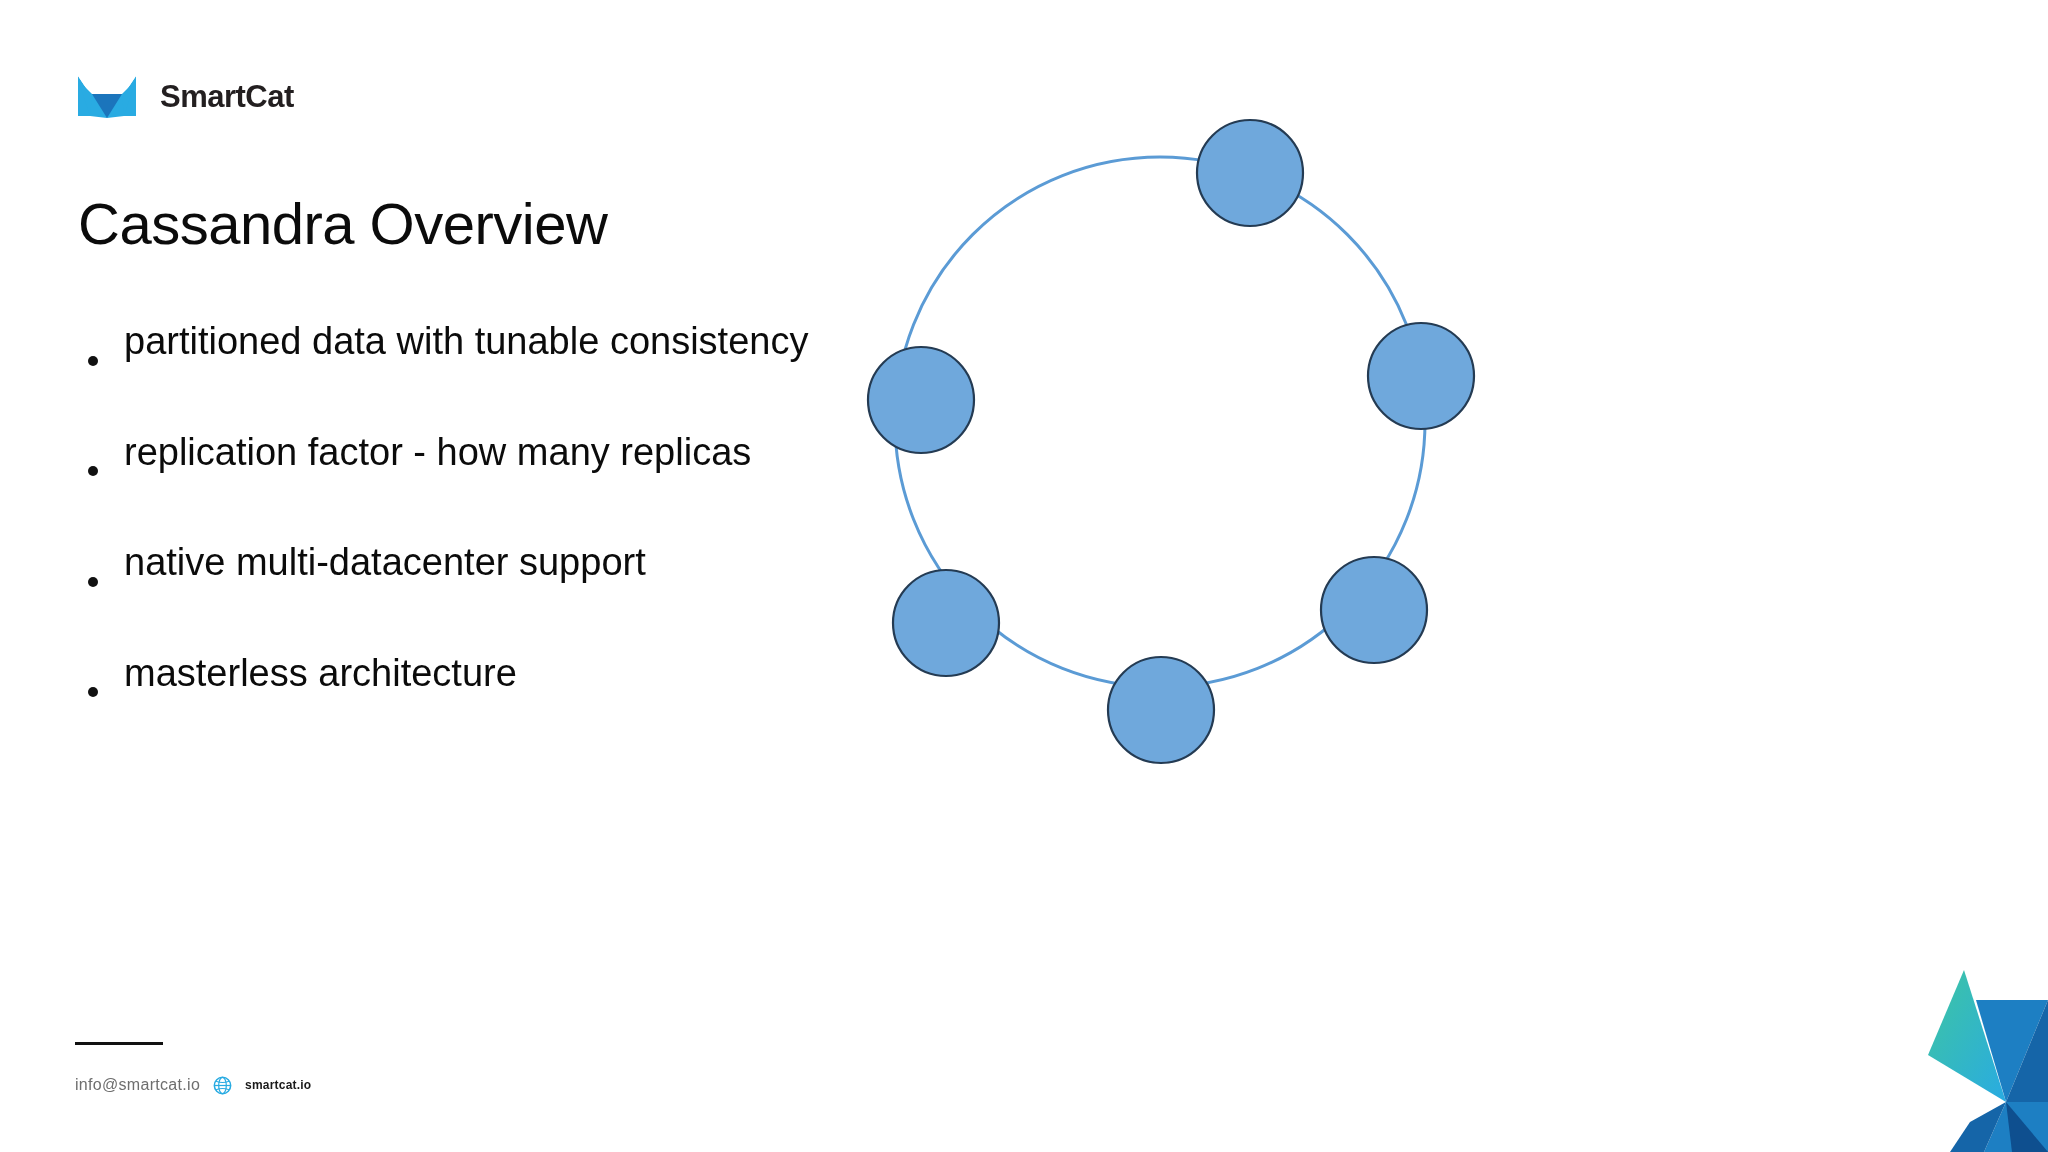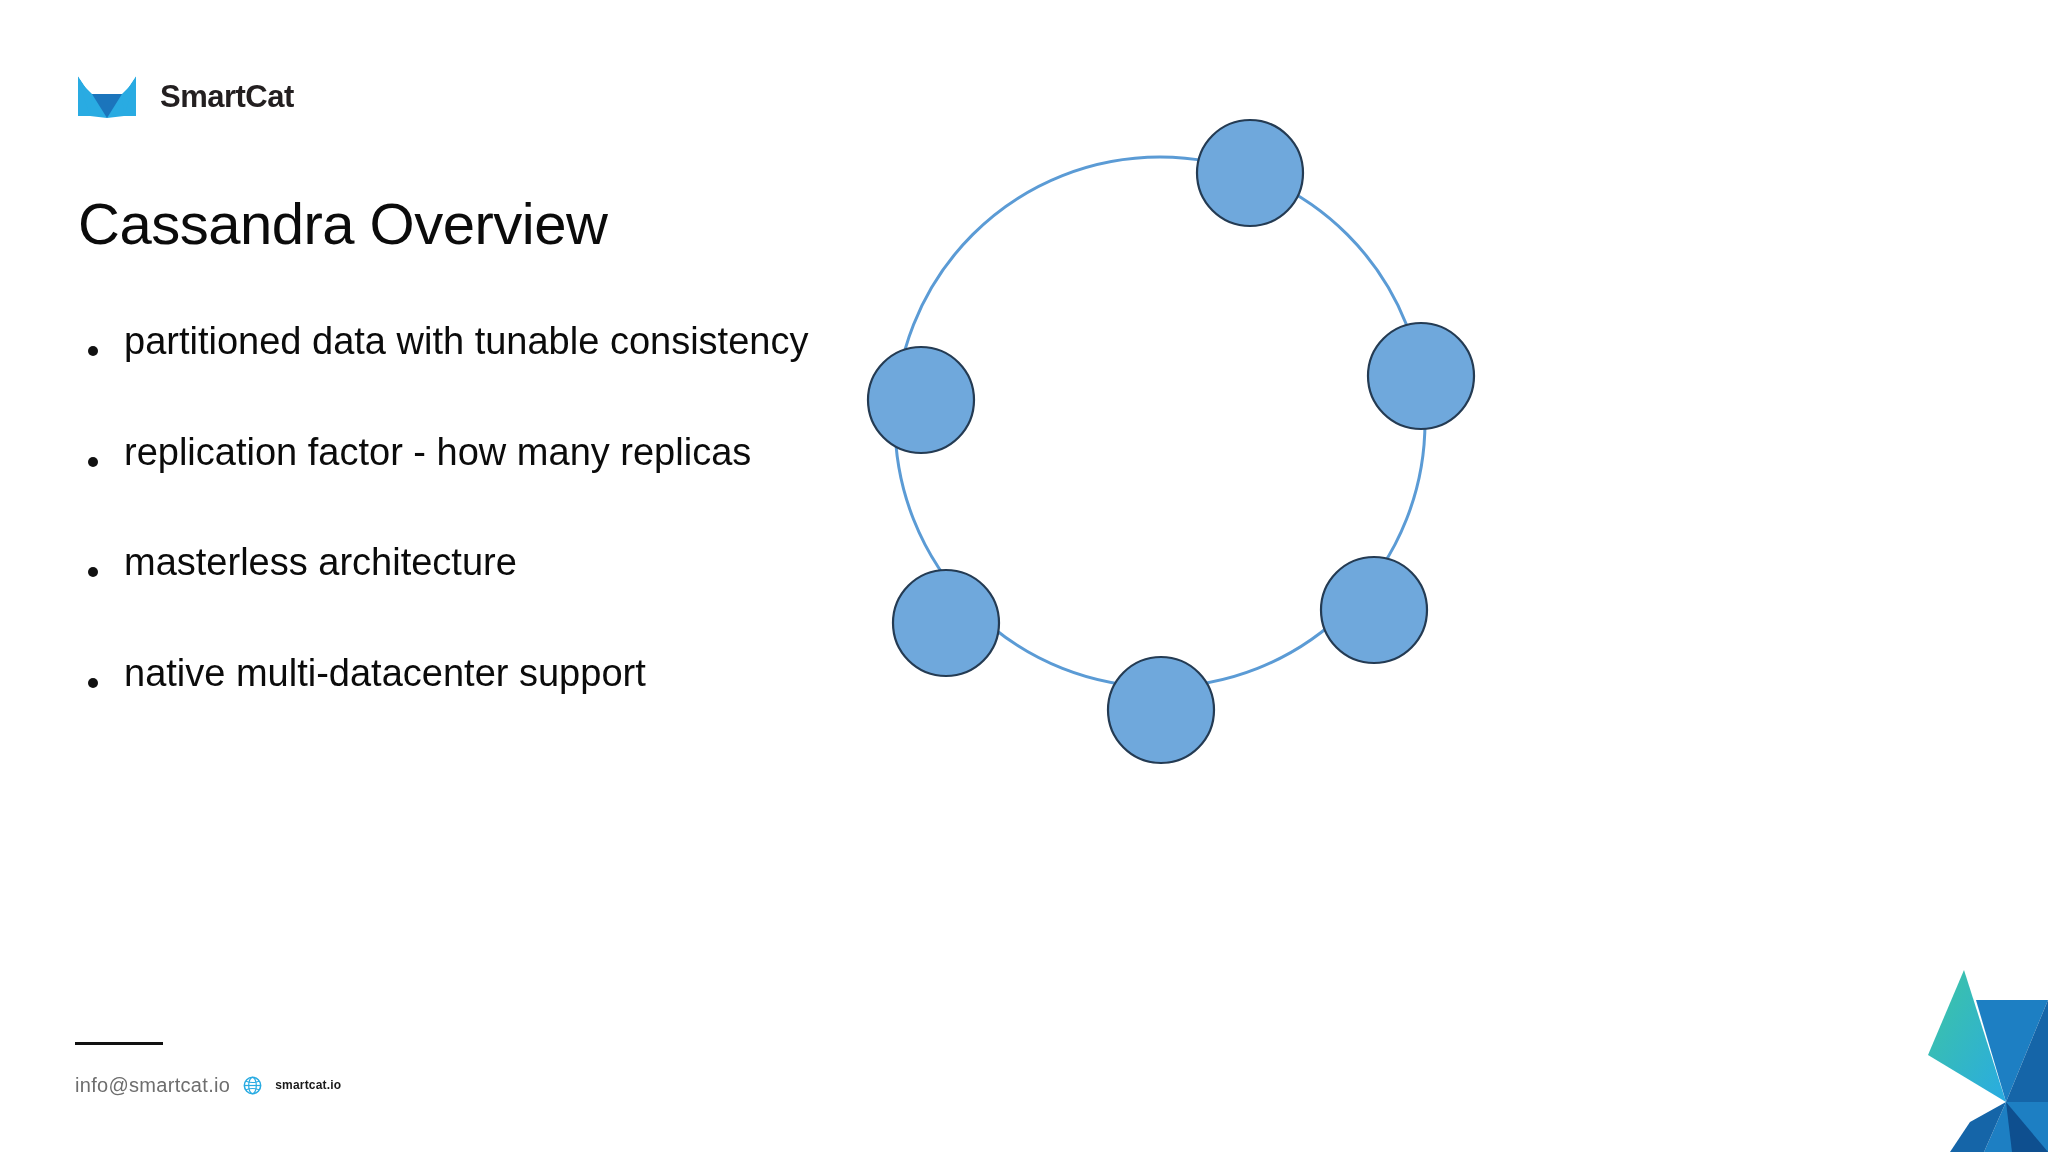--- a/index.html
+++ b/index.html
@@ -65,21 +65,21 @@
     position: absolute;
     left: 80px;
     top: 318px;
     width: 1020px;
     margin: 0;
     padding: 0;
     list-style: none;
   }
   .bullet-item {
     display: flex;
-    align-items: center;
+    align-items: flex-end;
     gap: 26px;
     margin-bottom: 63px;
   }
   .bullet-item:last-child { margin-bottom: 0; }
   .bullet-dot {
     width: 10px;
     height: 10px;
     border-radius: 50%;
     background: #111111;
     flex: 0 0 auto;
@@ -120,21 +120,21 @@
   .footer {
     position: absolute;
     left: 75px;
     top: 1073px;
     display: flex;
     align-items: center;
     gap: 13px;
     height: 24px;
   }
   .footer-email {
-    font-size: 20px;
+    font-size: 16px;
     color: #6e6e6e;
     letter-spacing: 0.3px;
     white-space: nowrap;
   }
   .footer-globe {
     width: 19px;
     height: 19px;
     display: block;
     flex: 0 0 auto;
   }
@@ -188,25 +188,25 @@
     <li class="bullet-item">
       <span class="bullet-dot"></span>
       <span class="bullet-text">partitioned data with tunable consistency</span>
     </li>
     <li class="bullet-item">
       <span class="bullet-dot"></span>
       <span class="bullet-text">replication factor - how many replicas</span>
     </li>
     <li class="bullet-item">
       <span class="bullet-dot"></span>
+      <span class="bullet-text">native multi-datacenter support</span>
+    </li>
+    <li class="bullet-item">
+      <span class="bullet-dot"></span>
       <span class="bullet-text">masterless architecture</span>
-    </li>
-    <li class="bullet-item">
-      <span class="bullet-dot"></span>
-      <span class="bullet-text">native multi-datacenter support</span>
     </li>
   </ul>
 
   <div class="ring-diagram">
     <svg viewBox="0 0 640 630">
       <g>
         <circle id="ring-circle" cx="320" cy="312" r="265" fill="none" stroke="#5B9BD5" stroke-width="3"></circle>
       </g>
       <g id="ring-nodes">
           <circle cx="410" cy="63" r="53" fill="#6FA8DC" stroke="#243B53" stroke-width="2.2"></circle>

